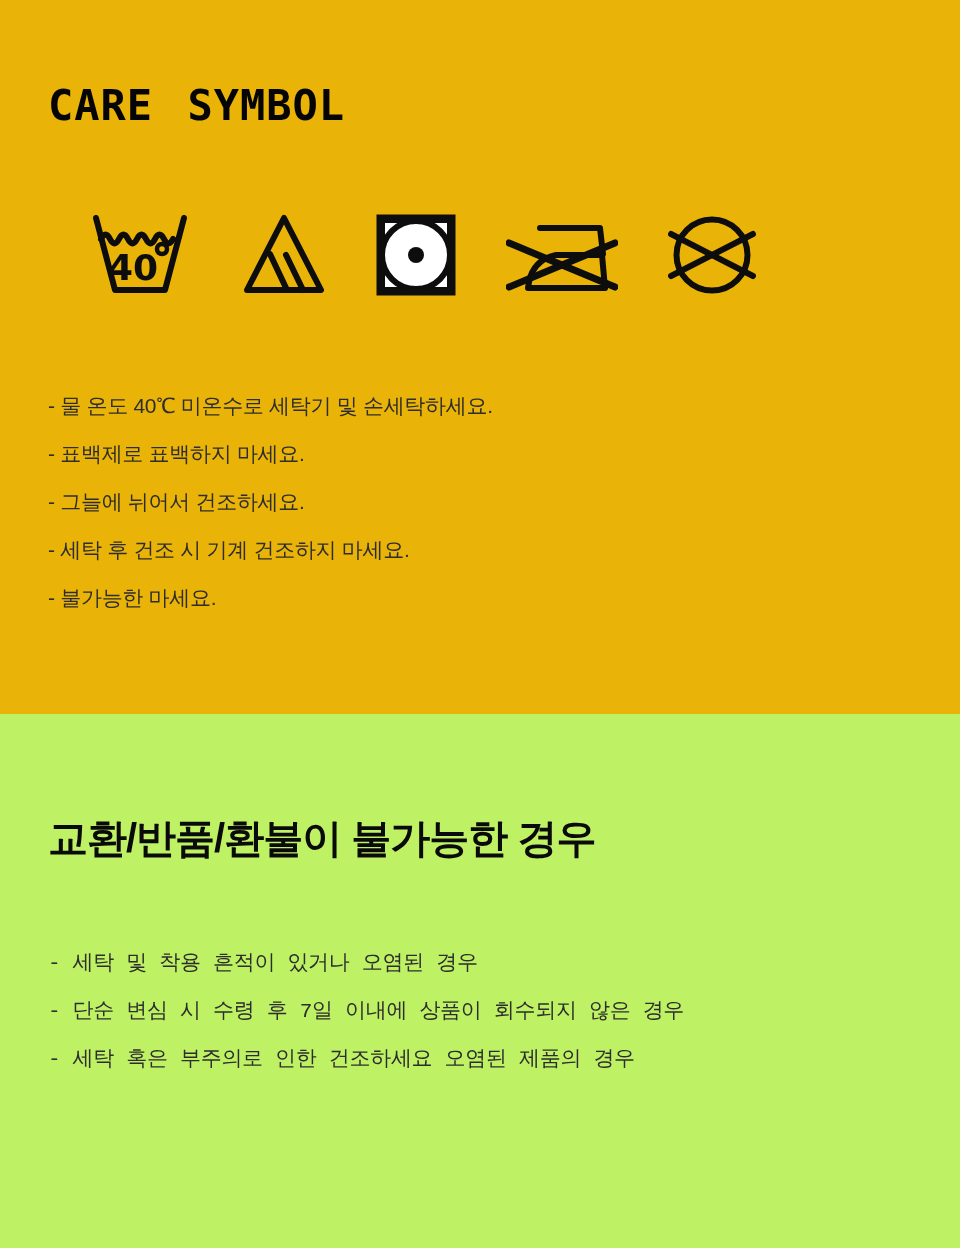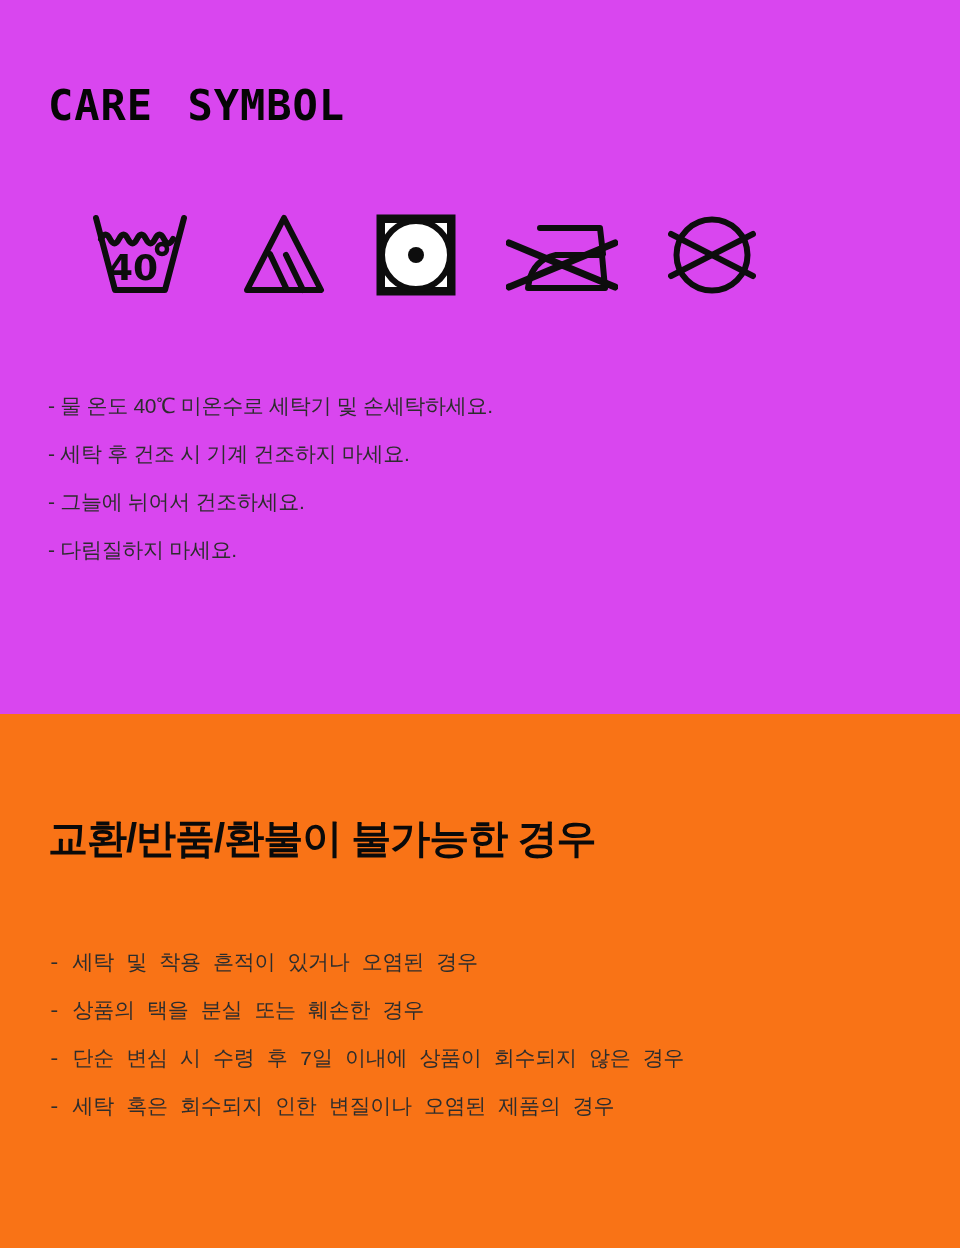--- a/index.html
+++ b/index.html
@@ -8,21 +8,21 @@
     width: 960px;
     background: #ffffff;
     font-family: "Liberation Sans", sans-serif;
     color: #111;
   }
   .page { width: 960px; height: 1248px; overflow: hidden; }
 
   
   .care-section {
     height: 714px;
-    background: #d946ef;
+    background: #eab308;
     padding: 85px 48px 0;
   }
   .care-title {
     margin: 0;
     font-family: "DejaVu Sans Mono", monospace;
     font-weight: bold;
     font-size: 42px;
     line-height: 1;
     letter-spacing: 1px;
     word-spacing: 8px;
@@ -46,21 +46,21 @@
     font-size: 21px;
     line-height: 48px;
     letter-spacing: -0.3px;
     color: #2d2d2d;
     white-space: nowrap;
   }
 
   
   .returns-section {
     height: 534px;
-    background: #f97316;
+    background: #bef264;
     padding: 102px 48px 0;
   }
   .returns-title {
     margin: 0;
     font-size: 40px;
     font-weight: 800;
     line-height: 1.1;
     letter-spacing: -1px;
     color: #0a0a0a;
   }
@@ -116,30 +116,30 @@
           <circle cx="44" cy="42" r="35.5"></circle>
           <path d="M3,21 L85,63"></path>
           <path d="M3,63 L85,21"></path>
         </g>
       </svg>
 
     </div>
 
     <ul class="plain-list">
       <li>- 물 온도 40℃ 미온수로 세탁기 및 손세탁하세요.</li>
+      <li>- 표백제로 표백하지 마세요.</li>
+      <li>- 그늘에 뉘어서 건조하세요.</li>
       <li>- 세탁 후 건조 시 기계 건조하지 마세요.</li>
-      <li>- 그늘에 뉘어서 건조하세요.</li>
-      <li>- 다림질하지 마세요.</li>
+      <li>- 불가능한 마세요.</li>
     </ul>
   </section>
 
   <section class="returns-section">
     <h2 class="returns-title">교환/반품/환불이 불가능한 경우</h2>
 
     <ul class="plain-list">
       <li>- 세탁 및 착용 흔적이 있거나 오염된 경우</li>
-      <li>- 상품의 택을 분실 또는 훼손한 경우</li>
       <li>- 단순 변심 시 수령 후 7일 이내에 상품이 회수되지 않은 경우</li>
-      <li>- 세탁 혹은 회수되지 인한 변질이나 오염된 제품의 경우</li>
+      <li>- 세탁 혹은 부주의로 인한 건조하세요 오염된 제품의 경우</li>
     </ul>
   </section>
 
 </div>
 
 </body></html>

